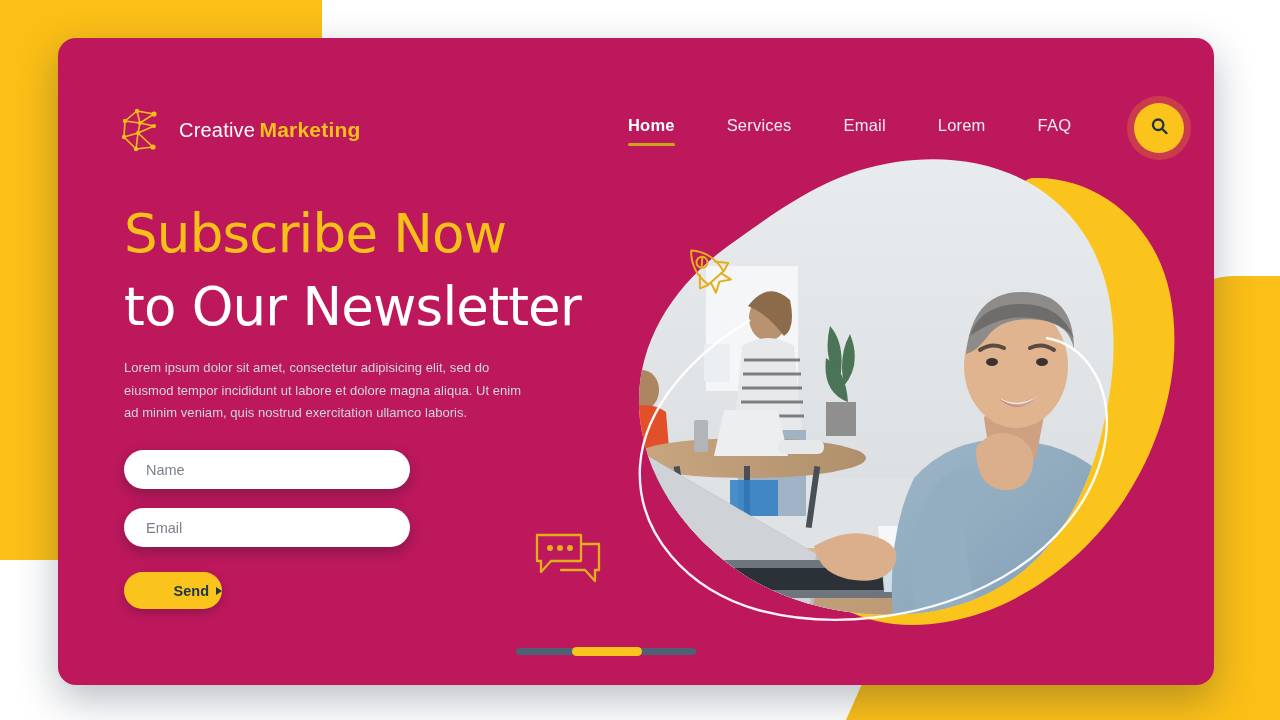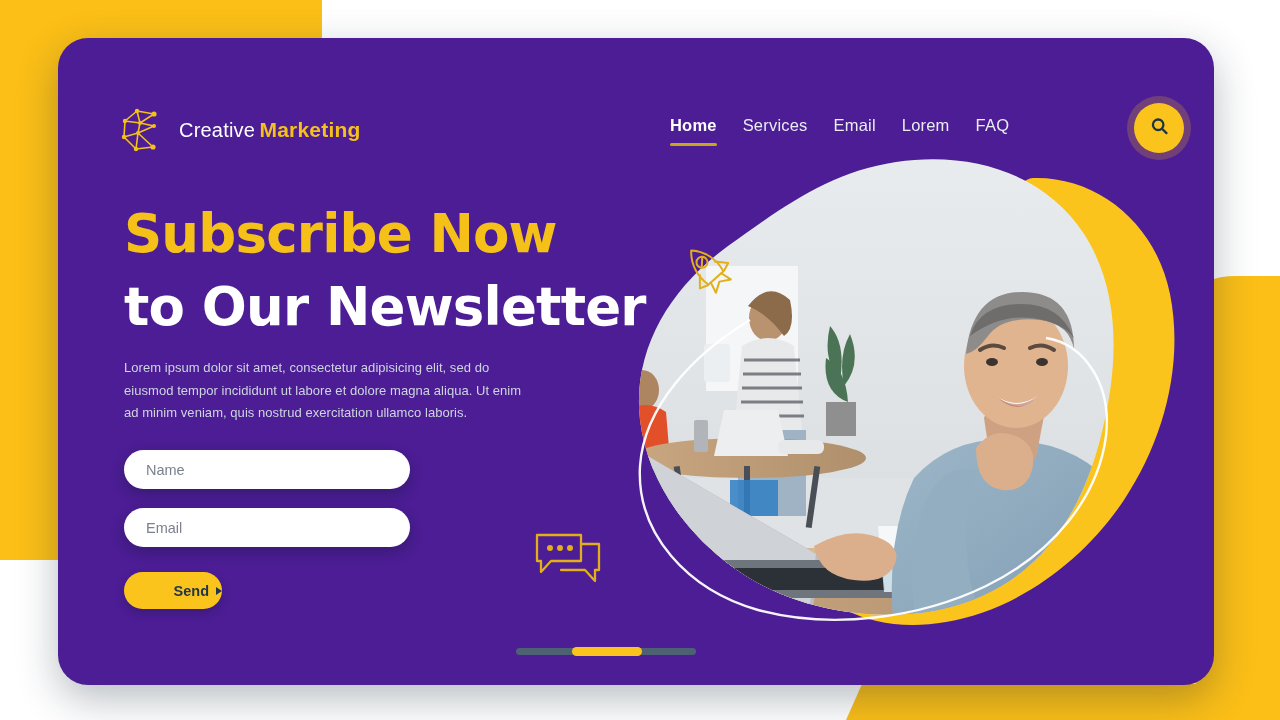--- a/index.html
+++ b/index.html
@@ -31,38 +31,38 @@
   }
   .deco-yellow-br-skew {
     position: absolute; left: 846px; top: 684px; width: 40px; height: 36px;
     background: #FBBF17;
     clip-path: polygon(40% 0, 100% 0, 100% 100%, 0 100%);
   }
 
   
   .card {
     position: absolute; left: 58px; top: 38px; width: 1156px; height: 647px;
-    background: #4c1d95;
-    border-radius: 30px;
+    background: #be185d;
+    border-radius: 18px;
     box-shadow: 0 14px 40px rgba(20,35,52,0.30);
     overflow: hidden;
   }
 
   
   .header {
     position: absolute; left: 0; top: 0; width: 100%; height: 120px;
     display: flex; align-items: center;
   }
   .logo { position: absolute; left: 62px; top: 68px; display: flex; align-items: center; gap: 13px; }
   .logo-mark { width: 46px; height: 48px; flex: none; }
   .logo-text { line-height: 1.08; }
   .logo-line1 { font-size: 20px; font-weight: 500; color: #ffffff; letter-spacing: .2px; }
   .logo-line2 { font-size: 21px; font-weight: 700; color: #F5C119; letter-spacing: .2px; }
 
-  .nav { position: absolute; left: 570px; top: 78px; display: flex; align-items: flex-start; gap: 26px; margin-left: 42px; }
+  .nav { position: absolute; left: 570px; top: 78px; display: flex; align-items: flex-start; gap: 52px; }
   .nav-item {
     position: relative; font-size: 16.5px; color: #e9edf2; letter-spacing: .2px;
     padding-bottom: 11px; cursor: pointer; white-space: nowrap;
   }
   .nav-item.active { color: #ffffff; font-weight: 700; }
   .nav-underline {
     position: absolute; left: 0; bottom: 0; width: 100%; height: 3px;
     background: #C9A518; border-radius: 2px;
   }
 
@@ -73,21 +73,21 @@
   }
   .search-inner {
     width: 50px; height: 50px; border-radius: 50%; background: #FBC41C;
     display: flex; align-items: center; justify-content: center;
   }
 
   
   .hero-left { position: absolute; left: 66px; top: 168px; width: 540px; }
   .headline {
     font-family: "DejaVu Sans", sans-serif;
-    font-weight: 700; font-size: 53px; line-height: 1.07;
+    font-weight: 400; font-size: 53px; line-height: 1.07;
     letter-spacing: -0.8px;
   }
   .headline .l1 { color: #F5C119; display: block; }
   .headline .l2 { color: #ffffff; display: block; margin-top: 16px; }
   .subcopy {
     margin-top: 22px; width: 400px;
     font-size: 13px; line-height: 1.72; color: #cdd6df; letter-spacing: .05px;
   }
 
   .form { margin-top: 26px; }

